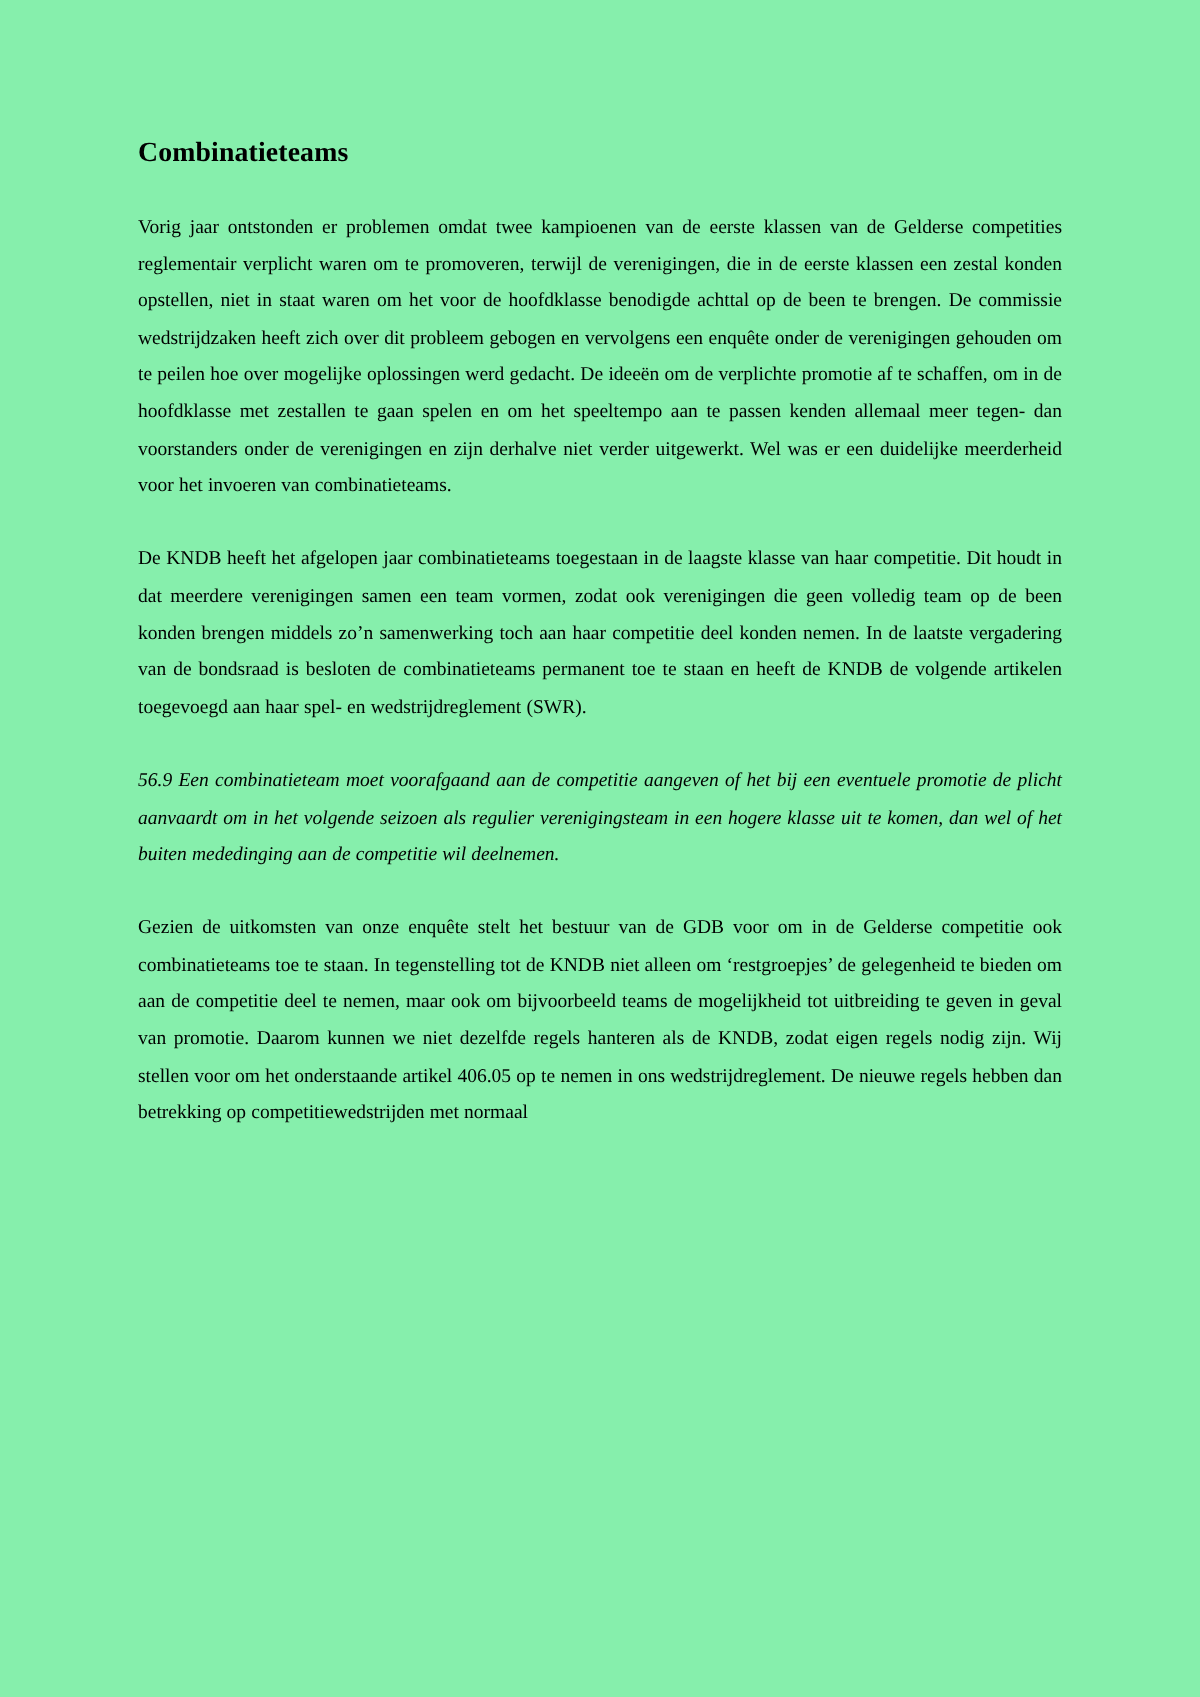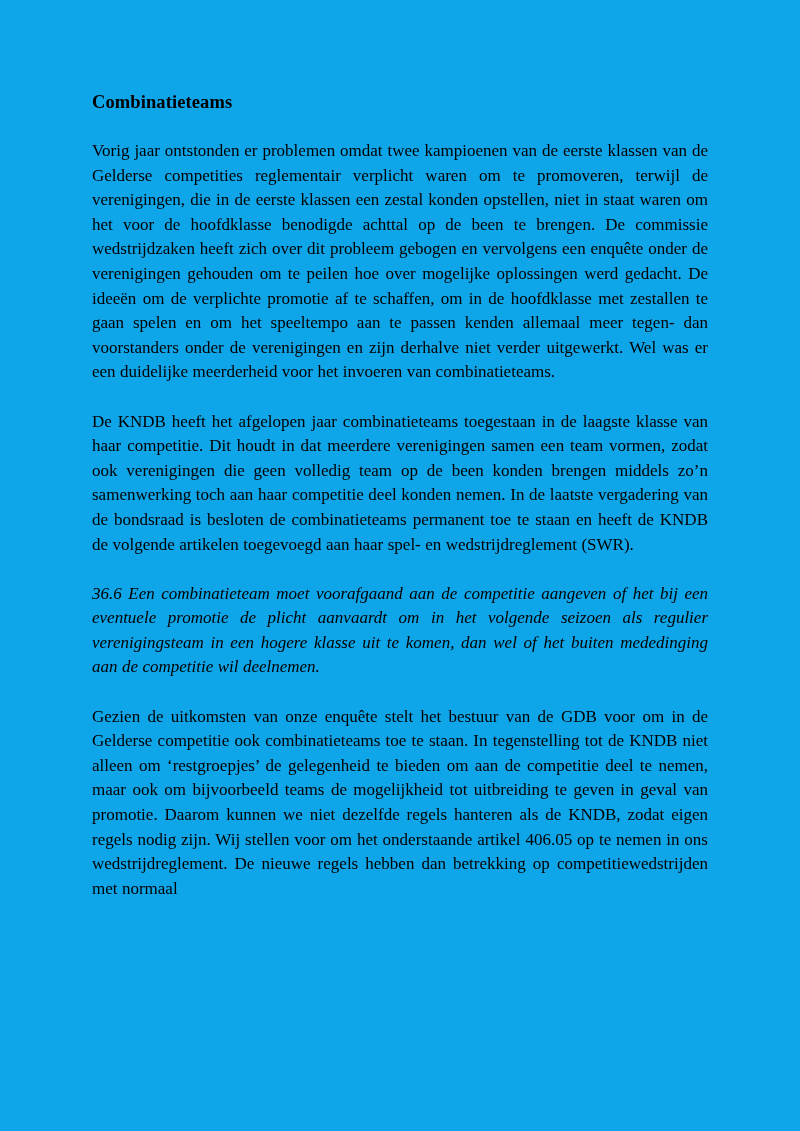--- a/index.html
+++ b/index.html
@@ -11,39 +11,39 @@
     width: 800px;
     height: 1131px;
     overflow: hidden;
     font-family: "Liberation Serif", "DejaVu Serif", serif;
     color: #000000;
   }
   .page {
     position: relative;
     width: 800px;
     height: 1131px;
-    background: #0ea5e9;
+    background: #86efac;
     box-sizing: border-box;
   }
   .content {
     position: absolute;
     left: 92px;
     top: 90px;
     width: 616px;
   }
   .doc-heading {
     font-size: 18.5px;
     font-weight: bold;
     line-height: 24.5px;
     margin: 0 0 24.5px 0;
     text-align: left;
     letter-spacing: 0.1px;
   }
   .para {
-    font-size: 17px;
+    font-size: 13px;
     line-height: 24.6px;
     margin: 0 0 24.6px 0;
     text-align: justify;
     text-justify: inter-word;
     word-spacing: 0.2px;
   }
   .para:last-child {
     margin-bottom: 0;
   }
   .para.italic {
@@ -61,18 +61,18 @@
   <div class="content">
 
     <h1 class="doc-heading">Combinatieteams</h1>
 
     <p class="para">Vorig jaar ontstonden er problemen omdat twee kampioenen van de eerste klassen van de Gelderse competities reglementair verplicht waren om te promoveren, terwijl de verenigingen, die in de eerste klassen een zestal konden opstellen, niet in staat waren om het voor de hoofdklasse benodigde achttal op de been te brengen. De commissie wedstrijdzaken heeft zich over dit probleem gebogen en vervolgens een enquête onder de verenigingen gehouden om te peilen hoe over mogelijke oplossingen werd gedacht. De ideeën om de verplichte promotie af te schaffen, om in de hoofdklasse met zestallen te gaan spelen en om het speeltempo aan te passen kenden allemaal meer tegen- dan voorstanders onder de verenigingen en zijn derhalve niet verder uitgewerkt. Wel was er een duidelijke meerderheid voor het invoeren van combinatieteams.</p>
 
     <p class="para">De KNDB heeft het afgelopen jaar combinatieteams toegestaan in de laagste klasse van haar competitie. Dit houdt in dat meerdere verenigingen samen een team vormen, zodat ook verenigingen die geen volledig team op de been konden brengen middels zo’n samenwerking toch aan haar competitie deel konden nemen. In de laatste vergadering van de bondsraad is besloten de combinatieteams permanent toe te staan en heeft de KNDB de volgende artikelen toegevoegd aan haar spel- en wedstrijdreglement (SWR).</p>
 
 
 
-    <p class="para italic">36.6 Een combinatieteam moet voorafgaand aan de competitie aangeven of het bij een eventuele promotie de plicht aanvaardt om in het volgende seizoen als regulier verenigingsteam in een hogere klasse uit te komen, dan wel of het buiten mededinging aan de competitie wil deelnemen.</p>
+    <p class="para italic">56.9 Een combinatieteam moet voorafgaand aan de competitie aangeven of het bij een eventuele promotie de plicht aanvaardt om in het volgende seizoen als regulier verenigingsteam in een hogere klasse uit te komen, dan wel of het buiten mededinging aan de competitie wil deelnemen.</p>
 
     <p class="para clipped">Gezien de uitkomsten van onze enquête stelt het bestuur van de GDB voor om in de Gelderse competitie ook combinatieteams toe te staan. In tegenstelling tot de KNDB niet alleen om ‘restgroepjes’ de gelegenheid te bieden om aan de competitie deel te nemen, maar ook om bijvoorbeeld teams de mogelijkheid tot uitbreiding te geven in geval van promotie. Daarom kunnen we niet dezelfde regels hanteren als de KNDB, zodat eigen regels nodig zijn. Wij stellen voor om het onderstaande artikel 406.05 op te nemen in ons wedstrijdreglement. De nieuwe regels hebben dan betrekking op competitiewedstrijden met normaal</p>
 
   </div>
 </div>
 
 </body></html>

